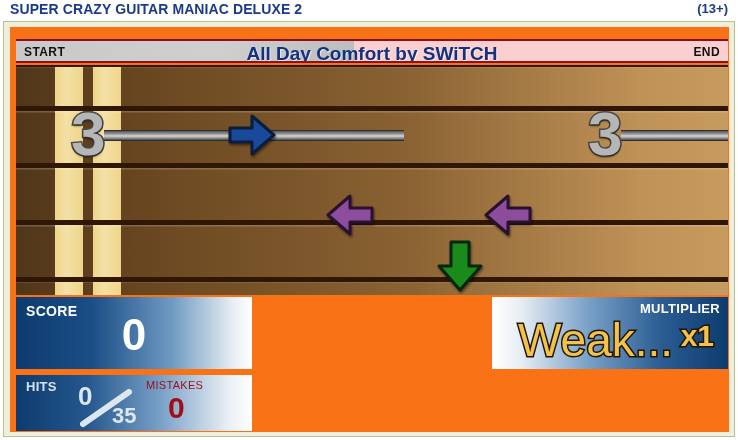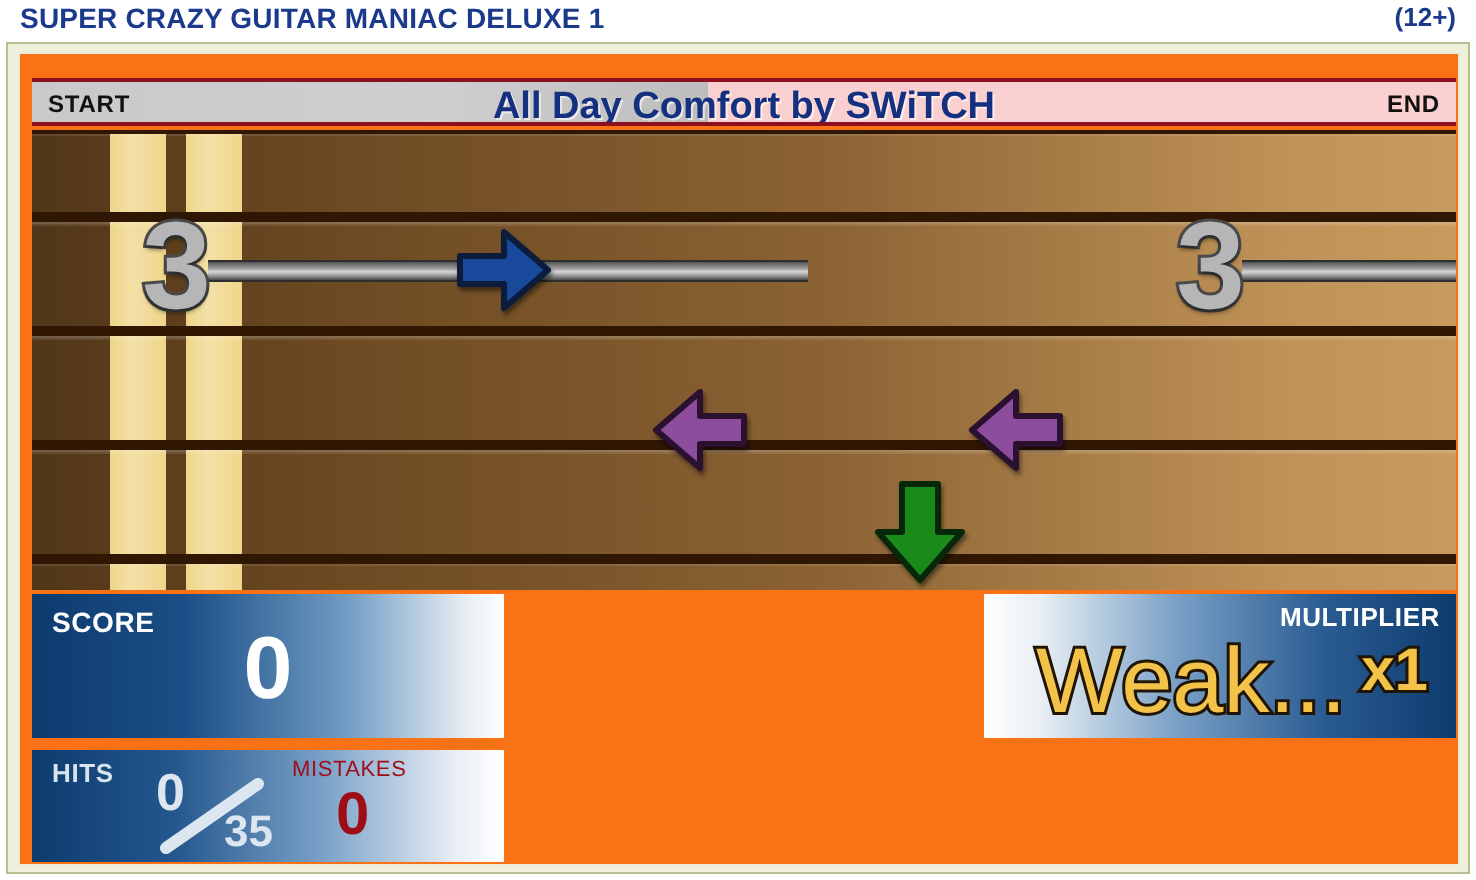--- a/index.html
+++ b/index.html
@@ -199,22 +199,22 @@
     position: absolute; left: 0; right: 0; top: 4px;
     text-align: center;
     font-size: 22px; font-weight: bold; color: #16265e;
     letter-spacing: .3px; white-space: nowrap;
   }
 </style>
 </head>
 <body>
 
 <div id="page-header">
-  <div id="game-title">SUPER CRAZY GUITAR MANIAC DELUXE 1</div>
-  <div id="age-rating">(12+)</div>
+  <div id="game-title">SUPER CRAZY GUITAR MANIAC DELUXE 2</div>
+  <div id="age-rating">(13+)</div>
 </div>
 
 <div id="game-frame">
   <div id="game-inner">
 
     <div id="song-bar">
       <div id="song-progress"></div>
       <div id="label-start">START</div>
       <div id="song-title">All Day Comfort by SWiTCH</div>
       <div id="label-end">END</div>

